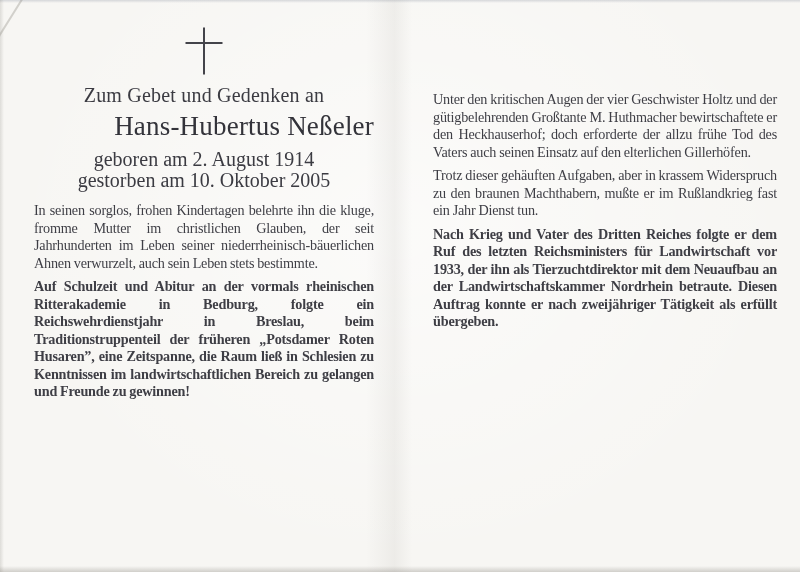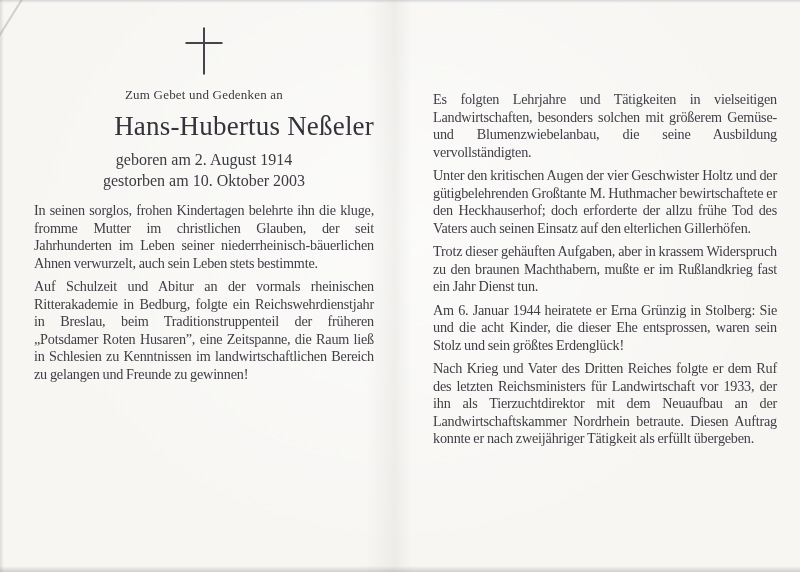--- a/index.html
+++ b/index.html
@@ -55,53 +55,53 @@
 
   .cross-wrap {
     margin: 27px auto 0;
     width: 38px; height: 48px;
   }
   .cross-wrap svg { display: block; }
 
   .intro {
     margin-top: 10px;
     text-align: center;
-    font-size: 13px;
+    font-size: 20px;
     line-height: 20px;
     color: #3b3b42;
     letter-spacing: 0.2px;
   }
   .name {
     margin-top: 6px;
     text-align: right;
     font-size: 27px;
     line-height: 30px;
     color: #33333a;
     letter-spacing: 0.2px;
   }
   .dates {
     margin-top: 8px;
     text-align: center;
-    font-size: 16px;
+    font-size: 20px;
     line-height: 21px;
     color: #3b3b42;
   }
 
   .bio { margin-top: 11px; }
 
   .bio p, .col-right p {
     margin: 0 0 6px 0;
     text-align: justify;
     font-size: 14.2px;
     line-height: 17.5px;
     letter-spacing: -0.2px;
     word-spacing: -0.4px;
     color: #3e3e45;
   }
-  .bio p:last-child, .col-right p:last-child { margin-bottom: 13px; }
+  .bio p:last-child, .col-right p:last-child { margin-bottom: 13px; font-weight: bold; }
 </style>
 </head>
 <body>
 
 <div class="page">
 
   <div class="edge-top"></div>
   <div class="edge-left"></div>
   <div class="corner-tl"></div>
   <div class="fold-shadow"></div>
@@ -110,30 +110,28 @@
     <div class="cross-wrap">
       <svg width="38" height="48" viewBox="0 0 38 48" xmlns="http://www.w3.org/2000/svg">
         <line x1="19" y1="0.5" x2="19" y2="47.5" stroke="#44444a" stroke-width="2"></line>
         <line x1="0.5" y1="16" x2="37.5" y2="16" stroke="#44444a" stroke-width="2"></line>
       </svg>
     </div>
     <div class="intro">Zum Gebet und Gedenken an</div>
     <div class="name">Hans-Hubertus Neßeler</div>
     <div class="dates">
       <div>geboren am 2. August 1914</div>
-      <div>gestorben am 10. Oktober 2003</div>
+      <div>gestorben am 10. Oktober 2005</div>
     </div>
     <div class="bio">
       <p>In seinen sorglos, frohen Kindertagen belehrte ihn die kluge, fromme Mutter im christlichen Glauben, der seit Jahrhunderten im Leben seiner niederrheinisch-bäuerlichen Ahnen verwurzelt, auch sein Leben stets bestimmte.</p>
       <p>Auf Schulzeit und Abitur an der vormals rheinischen Ritterakademie in Bedburg, folgte ein Reichswehrdienstjahr in Breslau, beim Traditionstruppenteil der früheren „Potsdamer Roten Husaren”, eine Zeitspanne, die Raum ließ in Schlesien zu Kenntnissen im landwirtschaftlichen Bereich zu gelangen und Freunde zu gewinnen!</p>
     </div>
   </div>
 
   <div class="col-right">
-    <p>Es folgten Lehrjahre und Tätigkeiten in vielseitigen Landwirtschaften, besonders solchen mit größerem Gemüse- und Blumenzwiebelanbau, die seine Ausbildung vervollständigten.</p>
     <p>Unter den kritischen Augen der vier Geschwister Holtz und der gütigbelehrenden Großtante M. Huthmacher bewirtschaftete er den Heckhauserhof; doch erforderte der allzu frühe Tod des Vaters auch seinen Einsatz auf den elterlichen Gillerhöfen.</p>
     <p>Trotz dieser gehäuften Aufgaben, aber in krassem Widerspruch zu den braunen Machthabern, mußte er im Rußlandkrieg fast ein Jahr Dienst tun.</p>
-    <p>Am 6. Januar 1944 heiratete er Erna Grünzig in Stolberg: Sie und die acht Kinder, die dieser Ehe entsprossen, waren sein Stolz und sein größtes Erdenglück!</p>
     <p>Nach Krieg und Vater des Dritten Reiches folgte er dem Ruf des letzten Reichsministers für Landwirtschaft vor 1933, der ihn als Tierzuchtdirektor mit dem Neuaufbau an der Landwirtschaftskammer Nordrhein betraute. Diesen Auftrag konnte er nach zweijähriger Tätigkeit als erfüllt übergeben.</p>
   </div>
 
   <div class="edge-bottom"></div>
 </div>
 
 </body></html>

